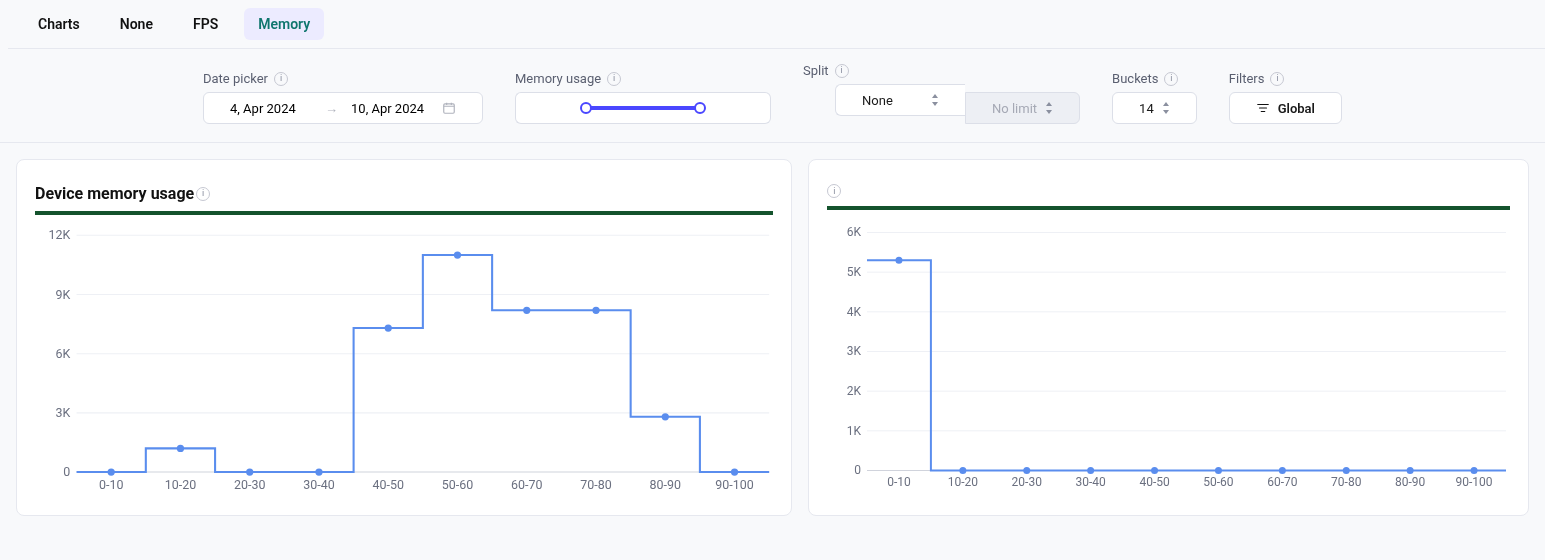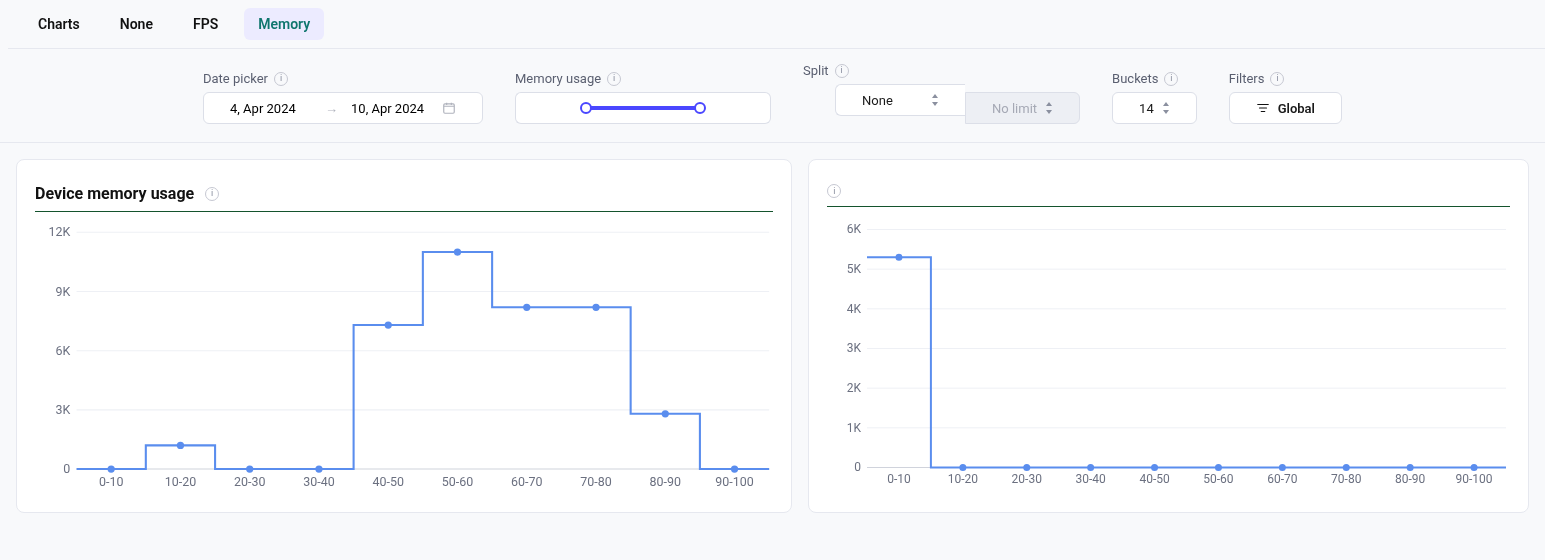--- a/index.html
+++ b/index.html
@@ -146,23 +146,23 @@
     background: #fff;
     border: 1px solid #e6e8ef;
     border-radius: 8px;
     padding: 12px 18px 18px 18px;
     display: flex;
     flex-direction: column;
   }
   .card-title-row {
     display: flex;
     align-items: center;
-    gap: 11px;
+    gap: 2px;
     padding: 12px 0 8px 0;
-    border-bottom: 1px solid #14532d;
+    border-bottom: 4px solid #14532d;
     margin-bottom: 12px;
   }
   .card-title {
     font-size: 16px;
     font-weight: 700;
     color: #111;
   }
   .plot {
     flex: 1;
     min-height: 260px;

